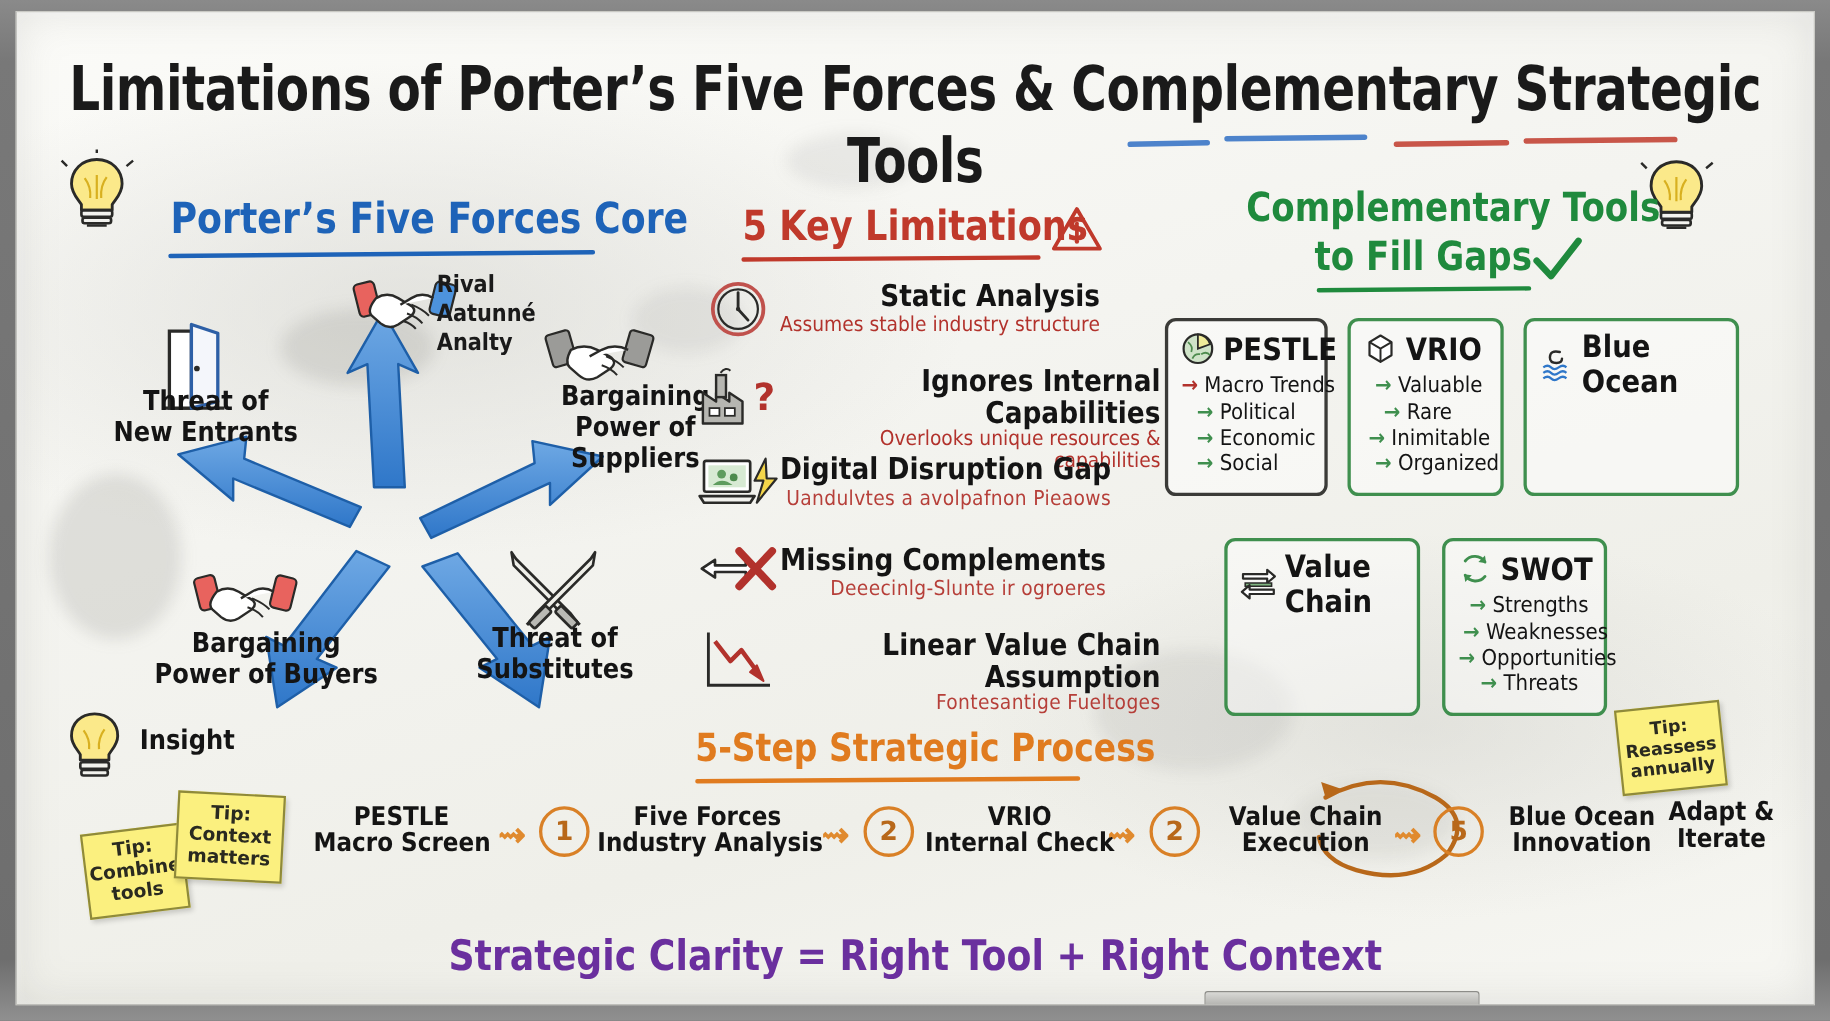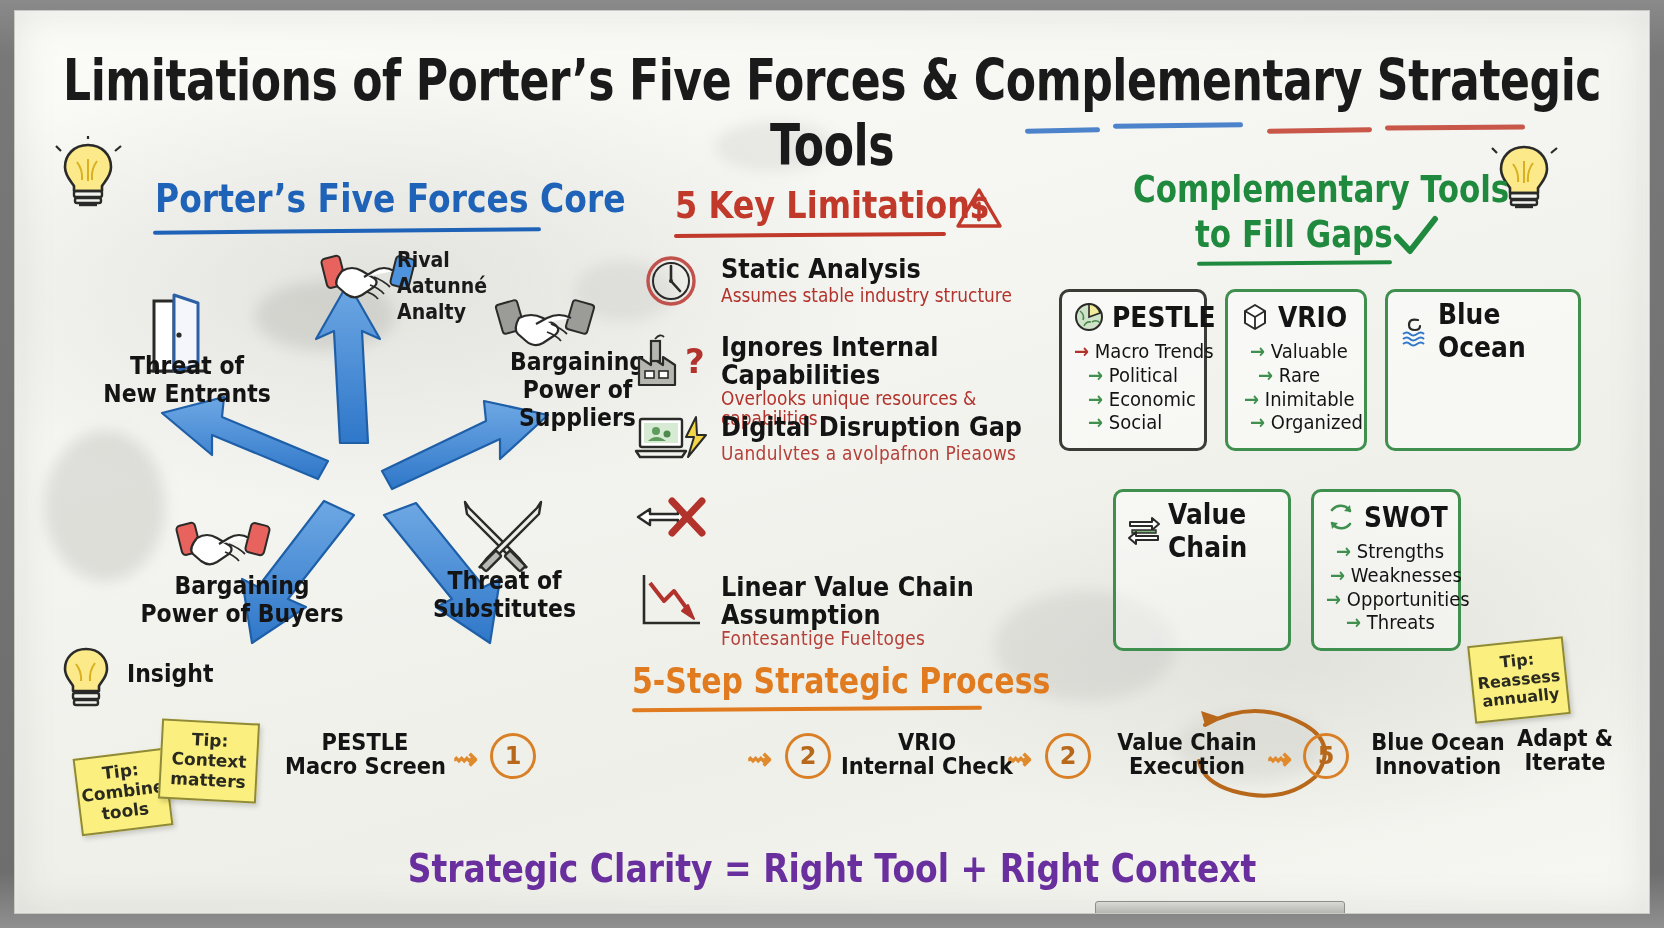--- a/index.html
+++ b/index.html
@@ -60,21 +60,21 @@
   
   #five-forces { position: absolute; left: 57px; top: 160px; width: 580px; height: 500px; }
   .ff-label {
     position: absolute; text-align: center; font-family: "DejaVu Sans", sans-serif;
     font-size: 22px; font-weight: 700; color: #141414; line-height: 1.13; transform: scaleY(1.13);
   }
   .ff-garbled { font-size: 19px; line-height: 1.2; text-align: left; color: #1a1a1a; }
 
   
   #limitations { position: absolute; left: 620px; top: 160px; width: 430px; height: 500px; }
-  .lim-row { position: absolute; left: 0; width: 420px; display: flex; align-items: flex-start; gap: 14px; }
+  .lim-row { position: absolute; left: 0; width: 420px; display: flex; align-items: flex-start; gap: 2px; text-align: right; }
   .lim-icon { width: 72px; flex: 0 0 72px; display: flex; align-items: center; justify-content: center; }
   .lim-txt { padding-top: 2px; }
   .lim-title {
     font-family: "DejaVu Sans", sans-serif; font-size: 24px; font-weight: 700;
     color: #141414; transform: scaleY(1.14); transform-origin: left top; line-height: 1.05;
   }
   .lim-sub {
     font-family: "DejaVu Sans", sans-serif; font-size: 17px; color: #b2322c;
     transform: scaleY(1.1); transform-origin: left top; margin-top: 7px; line-height: 1.05;
   }
@@ -328,20 +328,24 @@
         </div>
       </div>
 
       <div class="lim-row" style="top:322px;">
         <div class="lim-icon">
           <svg width="74" height="48" viewBox="0 0 74 48">
             <path d="M16 16 L4 24 L16 32 v-5 h28 v5 l12-8 l-12-8 v5 H16 z" fill="#fff" stroke="#2a2a28" stroke-width="2.4" stroke-linejoin="round"></path>
             <path d="M38 8 L68 40 M68 8 L38 40" stroke="#b2322c" stroke-width="7" stroke-linecap="round"></path>
           </svg>
         </div>
+        <div class="lim-txt">
+          <div class="lim-title">Missing Complements</div>
+          <div class="lim-sub garbled">Deeecinlg-Slunte ir ogroeres</div>
+        </div>
       </div>
 
       <div class="lim-row" style="top:400px;">
         <div class="lim-icon">
           <svg width="66" height="58" viewBox="0 0 66 58">
             <path d="M6 4 V52 h56" stroke="#2a2a28" stroke-width="2.6" fill="none"></path>
             <path d="M12 12 L26 30 L36 20 L52 42" stroke="#b2322c" stroke-width="4" fill="none" stroke-linejoin="round"></path>
             <path d="M44 40 L56 48 L50 34 z" fill="#b2322c" stroke="#b2322c" stroke-width="2" stroke-linejoin="round"></path>
           </svg>
         </div>
@@ -482,20 +486,24 @@
         <path d="M40 30 L36 16 L54 22 z" fill="#b8681a"></path>
       </svg>
 
       <div class="step" style="left:0px;top:30px;width:160px;">
         <div class="step-txt">PESTLE</div>
         <div class="step-txt">Macro Screen</div>
       </div>
       <div class="squig" style="left:168px;top:40px;">⇝</div>
 
       <div class="circ" style="left:205px;top:32px;">1</div>
+      <div class="step" style="left:258px;top:30px;width:200px;">
+        <div class="step-txt">Five Forces</div>
+        <div class="step-txt">Industry Analysis</div>
+      </div>
       <div class="squig" style="left:462px;top:40px;">⇝</div>
 
       <div class="circ" style="left:500px;top:32px;">2</div>
       <div class="step" style="left:552px;top:30px;width:180px;">
         <div class="step-txt">VRIO</div>
         <div class="step-txt">Internal Check</div>
       </div>
       <div class="squig" style="left:722px;top:40px;">⇝</div>
 
       <div class="circ" style="left:760px;top:32px;">2</div>

